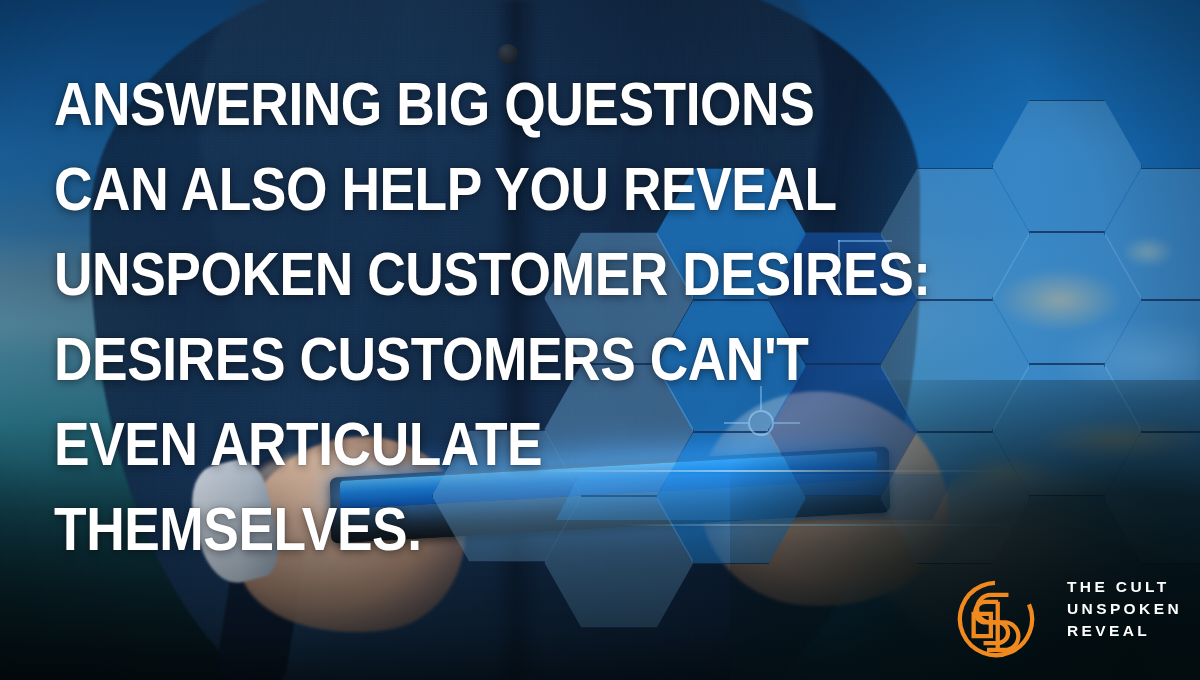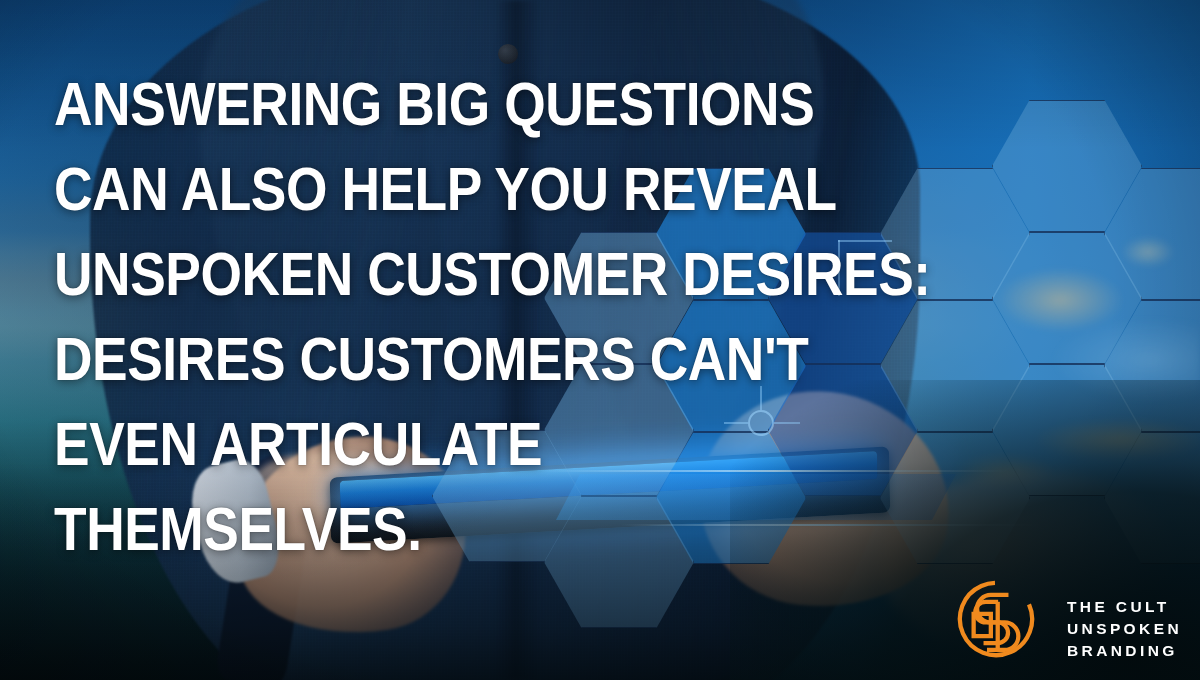--- a/index.html
+++ b/index.html
@@ -282,21 +282,21 @@
     -webkit-font-smoothing: antialiased;
   }
   .headline .ln { display: block; }
 
   
   .logo {
     position: absolute;
     right: 18px;
     bottom: 18px;
     display: flex;
-    align-items: flex-end;
+    align-items: flex-start;
     gap: 28px;
   }
   .logo-mark { width: 86px; height: 86px; display: block; }
   .logo-words {
     display: flex;
     flex-direction: column;
     justify-content: center;
     color: #ffffff;
     font-family: "Liberation Sans", sans-serif;
     font-weight: 700;
@@ -383,17 +383,17 @@
     <svg class="logo-mark" viewBox="0 0 100 100">
       <circle cx="50" cy="50" r="42" fill="none" stroke="#f08a1e" stroke-width="5" stroke-dasharray="214 50" transform="rotate(-24 50 50)"></circle>
       <path d="M62 22 h-18 a16 16 0 0 0 0 32 h16 a16 16 0 0 1 0 32 h-18" fill="none" stroke="#f08a1e" stroke-width="5" stroke-linecap="square"></path>
       <path d="M50 30 h-12 a12 12 0 0 0 0 24 h14 a12 12 0 0 1 0 24 h-14" fill="none" stroke="#f08a1e" stroke-width="5" stroke-linecap="square"></path>
       <path d="M52 30 v56" fill="none" stroke="#f08a1e" stroke-width="5"></path>
       <path d="M24 44 h20 v26 h-20 z" fill="none" stroke="#f08a1e" stroke-width="5"></path>
     </svg>
     <div class="logo-words">
       <span>THE CULT</span>
       <span>UNSPOKEN</span>
-      <span>BRANDING</span>
+      <span>REVEAL</span>
     </div>
   </div>
 
 </div>
 
 </body></html>

